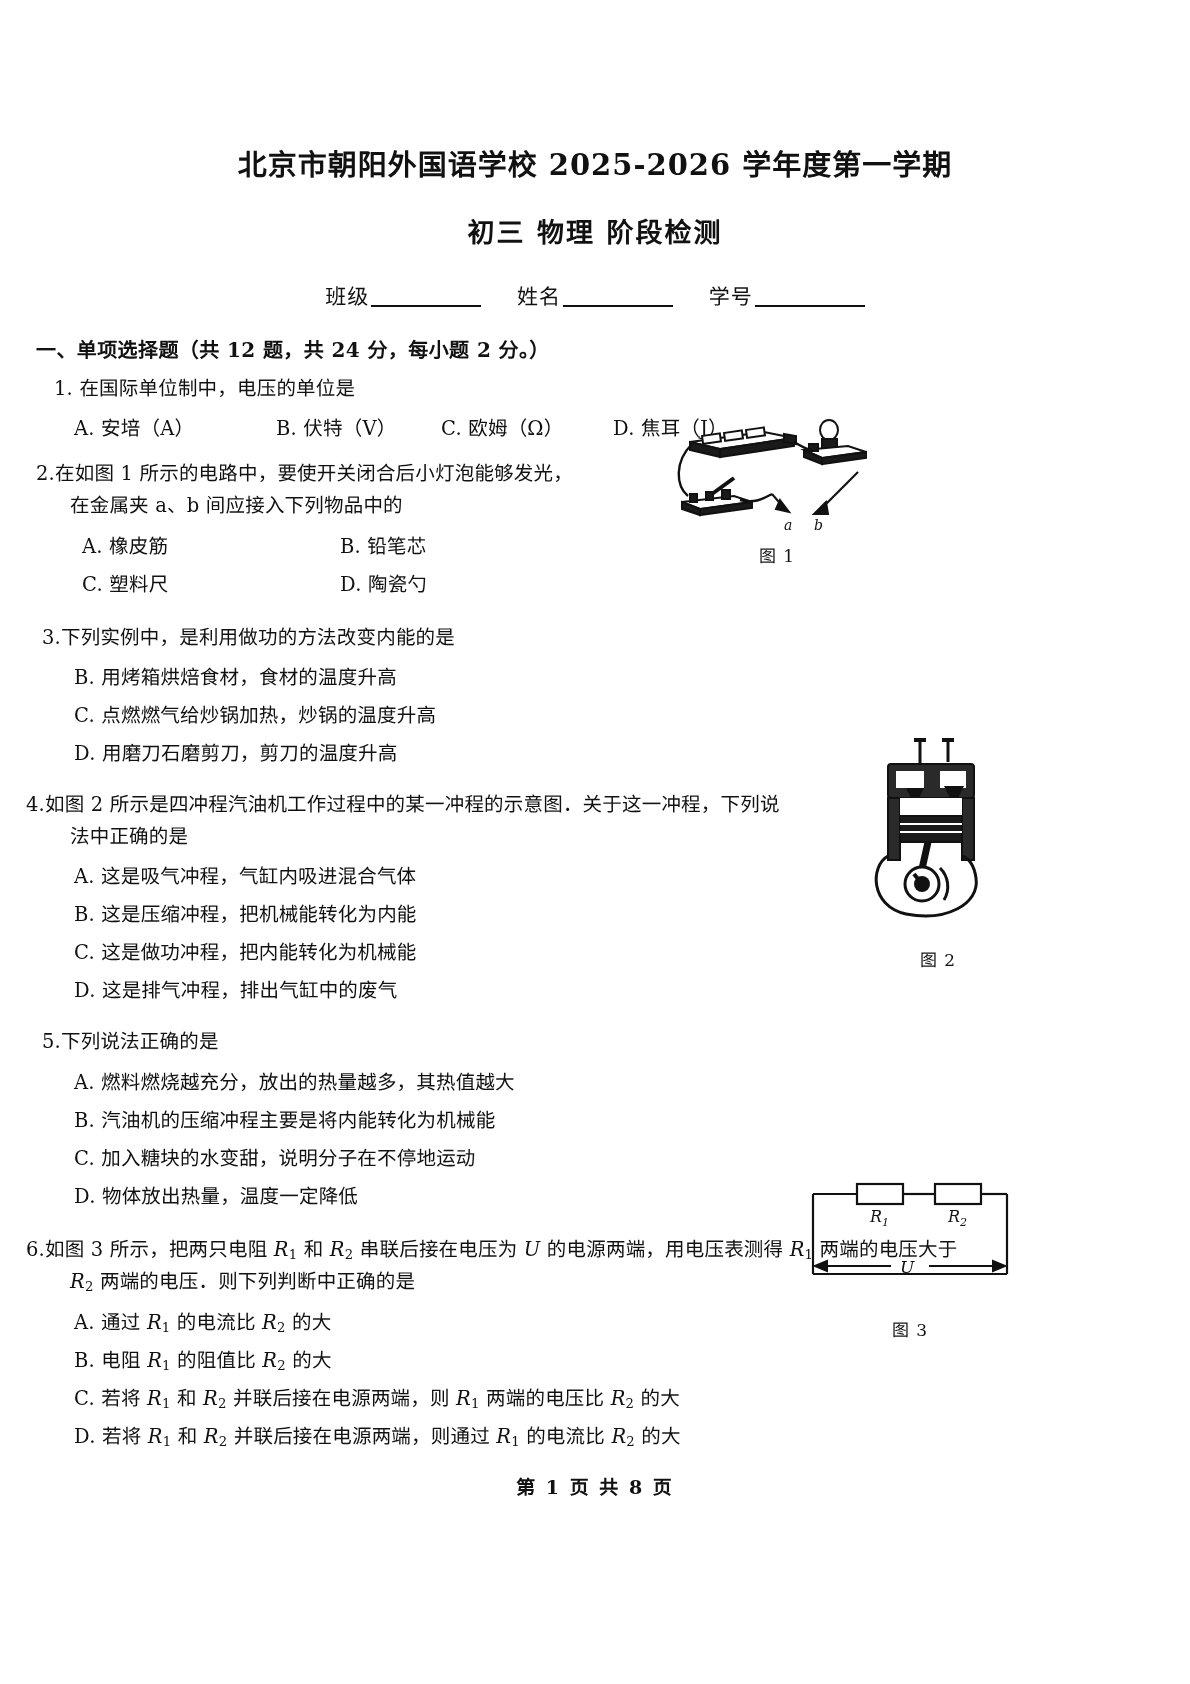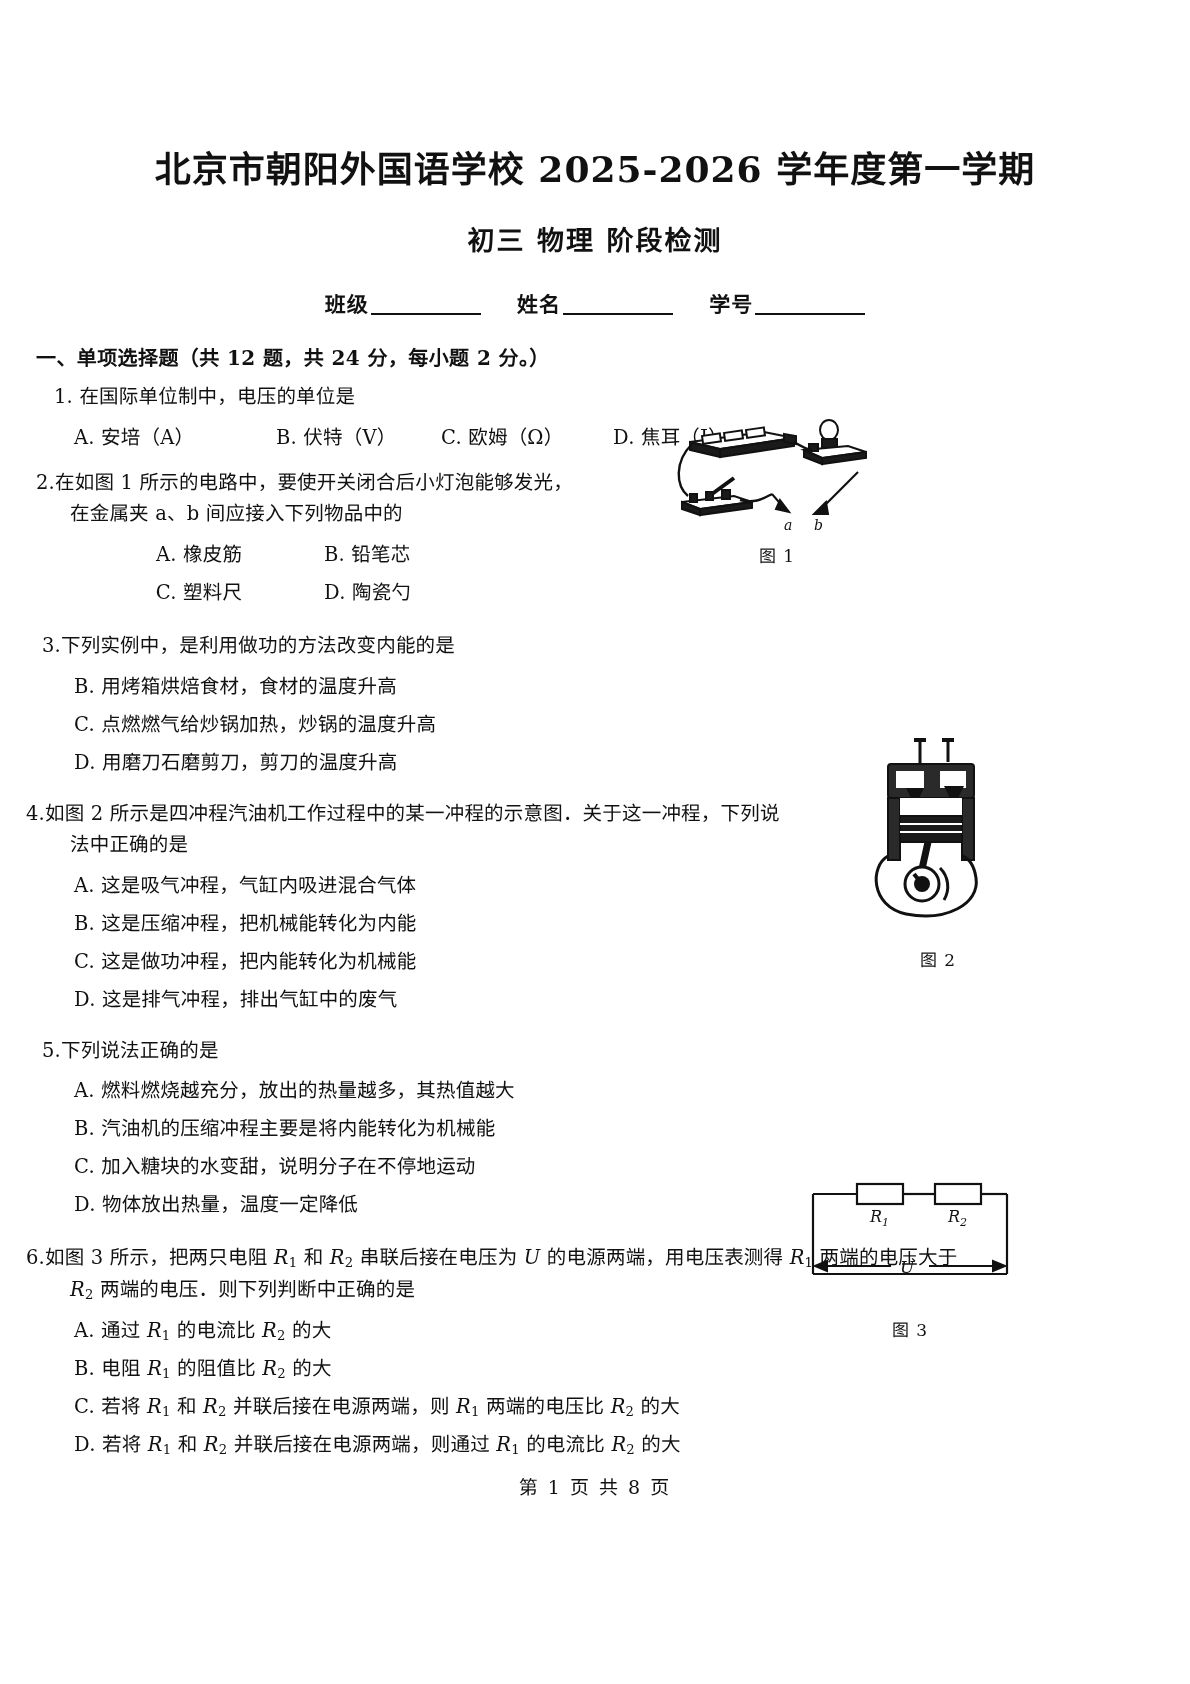--- a/index.html
+++ b/index.html
@@ -20,38 +20,38 @@
     left: 0; top: 0;
     width: 1190px;
     height: 1684px;
     padding: 0;
     box-sizing: border-box;
   }
 
   
   .doc-title {
     text-align: center;
-    font-size: 36px;
+    font-size: 29px;
     font-weight: bold;
     letter-spacing: 1px;
     margin-top: 148px;
     line-height: 1.2;
     font-family: "DejaVu Serif", "Liberation Serif", serif;
   }
   .doc-subtitle {
     text-align: center;
     font-size: 27px;
     font-weight: bold;
     letter-spacing: 2px;
     margin-top: 28px;
   }
   .info-line {
     text-align: center;
     font-size: 21px;
-    font-weight: bold;
+    font-weight: normal;
     margin-top: 30px;
     letter-spacing: 1px;
   }
   .info-field {
     display: inline-block;
     margin: 0 14px;
     white-space: nowrap;
   }
   .info-field .blank {
     display: inline-block;
@@ -92,22 +92,21 @@
     font-size: 19.5px;
     line-height: 1.95;
     margin-left: 38px;
     letter-spacing: 0.2px;
   }
   .opt-row {
     display: flex;
     margin-left: 38px;
   }
   .opt-row .opt {
-    margin-left: 0;
-    text-align: center;
+    margin-left: 8px;
   }
   .opt-row .opt:first-child { width: 250px; }
   .opt-inline-4 { display: flex; margin-left: 38px; }
   .opt-inline-4 .opt { margin-left: 0; }
   .opt-inline-4 .opt:nth-child(1) { width: 182px; }
   .opt-inline-4 .opt:nth-child(2) { width: 165px; margin-left: 20px; }
   .opt-inline-4 .opt:nth-child(3) { width: 172px; }
 
   var, .ital {
     font-style: italic;
@@ -133,21 +132,21 @@
   #fig1-wrap { left: 672px; top: 414px; width: 210px; }
   #fig2-wrap { left: 848px; top: 738px; width: 180px; }
   #fig3-wrap { left: 795px; top: 1178px; width: 230px; }
 
   .footer {
     position: absolute;
     left: 0; right: 0;
     top: 1472px;
     text-align: center;
     font-size: 19px;
-    font-weight: normal;
+    font-weight: bold;
     letter-spacing: 2px;
   }
 </style>
 </head>
 <body>
 
 <div class="page">
 
   <div class="doc-title">北京市朝阳外国语学校 2025-2026 学年度第一学期</div>
   <div class="doc-subtitle">初三 物理    阶段检测</div>

